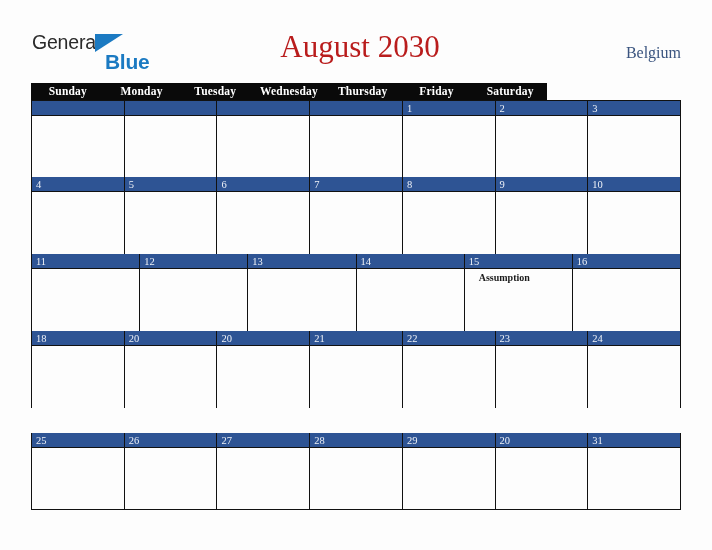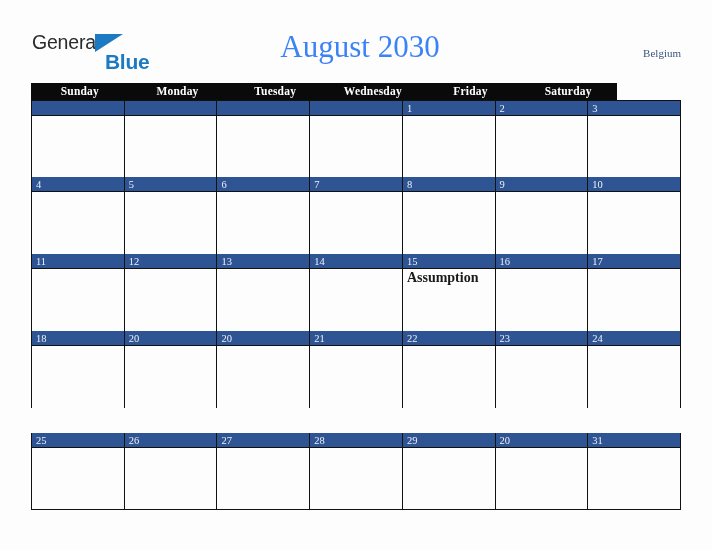--- a/index.html
+++ b/index.html
@@ -69,47 +69,47 @@
   
   #month-title {
     position: absolute;
     left: 160px;
     top: 28px;
     width: 400px;
     text-align: center;
     font-family: "Liberation Serif", serif;
     font-size: 31px;
     font-weight: 400;
-    color: #3b82f6;
+    color: #b91c1c;
     line-height: 38px;
     white-space: nowrap;
   }
   #region-label {
     position: absolute;
     right: 31px;
     top: 44px;
     font-family: "Liberation Serif", serif;
-    font-size: 11px;
+    font-size: 16px;
     font-weight: 400;
     color: #3a547f;
     line-height: 18px;
     white-space: nowrap;
   }
 
   
   #calendar {
     position: absolute;
     left: 31px;
     top: 83px;
     width: 650px;
   }
 
   .weekday-header {
     display: flex;
-    width: 586px;
+    width: 516px;
     height: 17px;
     background: #0a0a0a;
   }
   .weekday-cell {
     flex: 1 1 0;
     color: #ffffff;
     font-family: "Liberation Serif", serif;
     font-size: 11.5px;
     font-weight: 700;
     text-align: center;
@@ -156,25 +156,26 @@
     border-bottom: 1px solid #111111;
   }
 
   .day-body {
     flex: 1 1 auto;
     padding: 3px 4px 0 4px;
     box-sizing: border-box;
   }
   .holiday-label {
     font-family: "Liberation Serif", serif;
-    font-size: 14px;
+    font-size: 10px;
     font-weight: 700;
     color: #1a1a1a;
     line-height: 11px;
     word-wrap: break-word;
+    margin-left: 10px;
   }
 </style>
 </head>
 <body>
 
 <div id="page-header">
 
   <div id="brand-logo">
     <div class="logo-line1">General</div>
     <span class="logo-mark">
@@ -191,20 +192,21 @@
 
 </div>
 
 <div id="calendar">
 
   <div class="weekday-header">
     <div class="weekday-cell">Sunday</div>
     <div class="weekday-cell">Monday</div>
     <div class="weekday-cell">Tuesday</div>
     <div class="weekday-cell">Wednesday</div>
+    <div class="weekday-cell">Thursday</div>
     <div class="weekday-cell">Friday</div>
     <div class="weekday-cell">Saturday</div>
   </div>
 
   <div id="weeks-container">
       <div class="week-row first-week">
         <div class="day-cell">
           <div class="day-number-band"></div>
           <div class="day-body"></div>
         </div>
@@ -283,24 +285,20 @@
         <div class="day-cell">
           <div class="day-number-band">15</div>
           <div class="day-body">
             <div class="holiday-label">Assumption</div>
           </div>
         </div>
         <div class="day-cell">
           <div class="day-number-band">16</div>
           <div class="day-body"></div>
         </div>
-        <div class="day-cell">
-          <div class="day-number-band">17</div>
-          <div class="day-body"></div>
-        </div>
       </div>
       <div class="week-row">
         <div class="day-cell">
           <div class="day-number-band">18</div>
           <div class="day-body"></div>
         </div>
         <div class="day-cell">
           <div class="day-number-band">20</div>
           <div class="day-body"></div>
         </div>

